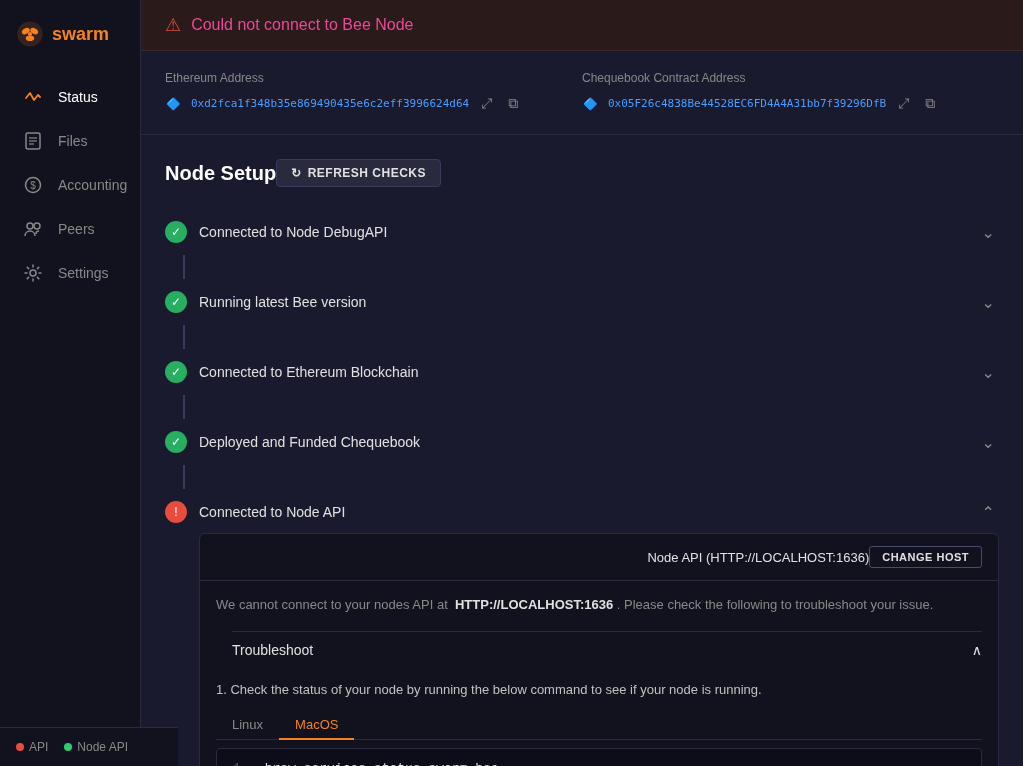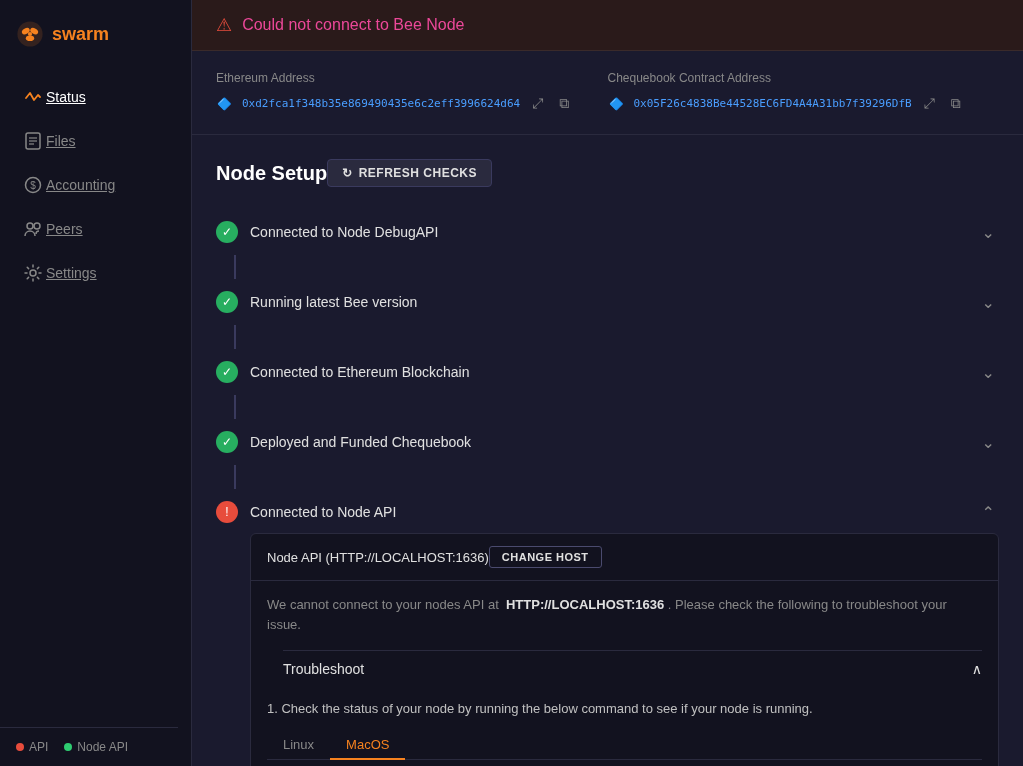--- a/index.html
+++ b/index.html
@@ -8,21 +8,21 @@
       color: #e0e0e0;
       font-family: -apple-system, BlinkMacSystemFont, 'Segoe UI', sans-serif;
       font-size: 14px;
       display: flex;
       height: 766px;
       overflow: hidden;
     }
 
     
     .sidebar {
-      width: 192px;
+      width: 141px;
       background: #12121f;
       display: flex;
       flex-direction: column;
       padding: 0;
       flex-shrink: 0;
       border-right: 1px solid #2a2a3e;
     }
     .sidebar-logo {
       display: flex;
       align-items: center;
@@ -38,29 +38,28 @@
     }
     .sidebar-nav {
       display: flex;
       flex-direction: column;
       gap: 2px;
       padding: 8px 0;
     }
     .sidebar-item {
       display: flex;
       align-items: center;
-      gap: 4px;
+      gap: 16px;
       padding: 12px 16px;
       cursor: pointer;
       color: #888;
       font-size: 14px;
       border-radius: 4px;
       margin: 0 8px;
       transition: background 0.2s;
-      text-decoration: underline;
     }
     .sidebar-item.active { color: #fff; background: transparent; }
     .sidebar-item .nav-icon {
       width: 18px;
       height: 18px;
       display: flex;
       align-items: center;
       justify-content: center;
     }
     .sidebar-docs {
@@ -264,21 +263,21 @@
       background: #12121f;
       border: 1px solid #2a2a3e;
       border-radius: 6px;
       margin-left: 34px;
       margin-bottom: 12px;
       overflow: hidden;
     }
     .error-panel-header {
       display: flex;
       align-items: center;
-      justify-content: flex-start;
+      justify-content: flex-end;
       padding: 12px 16px;
       border-bottom: 1px solid #2a2a3e;
     }
     .error-panel-title {
       color: #e0e0e0;
       font-size: 13px;
     }
     .change-host-btn {
       background: none;
       border: 1px solid #4a4a6e;

